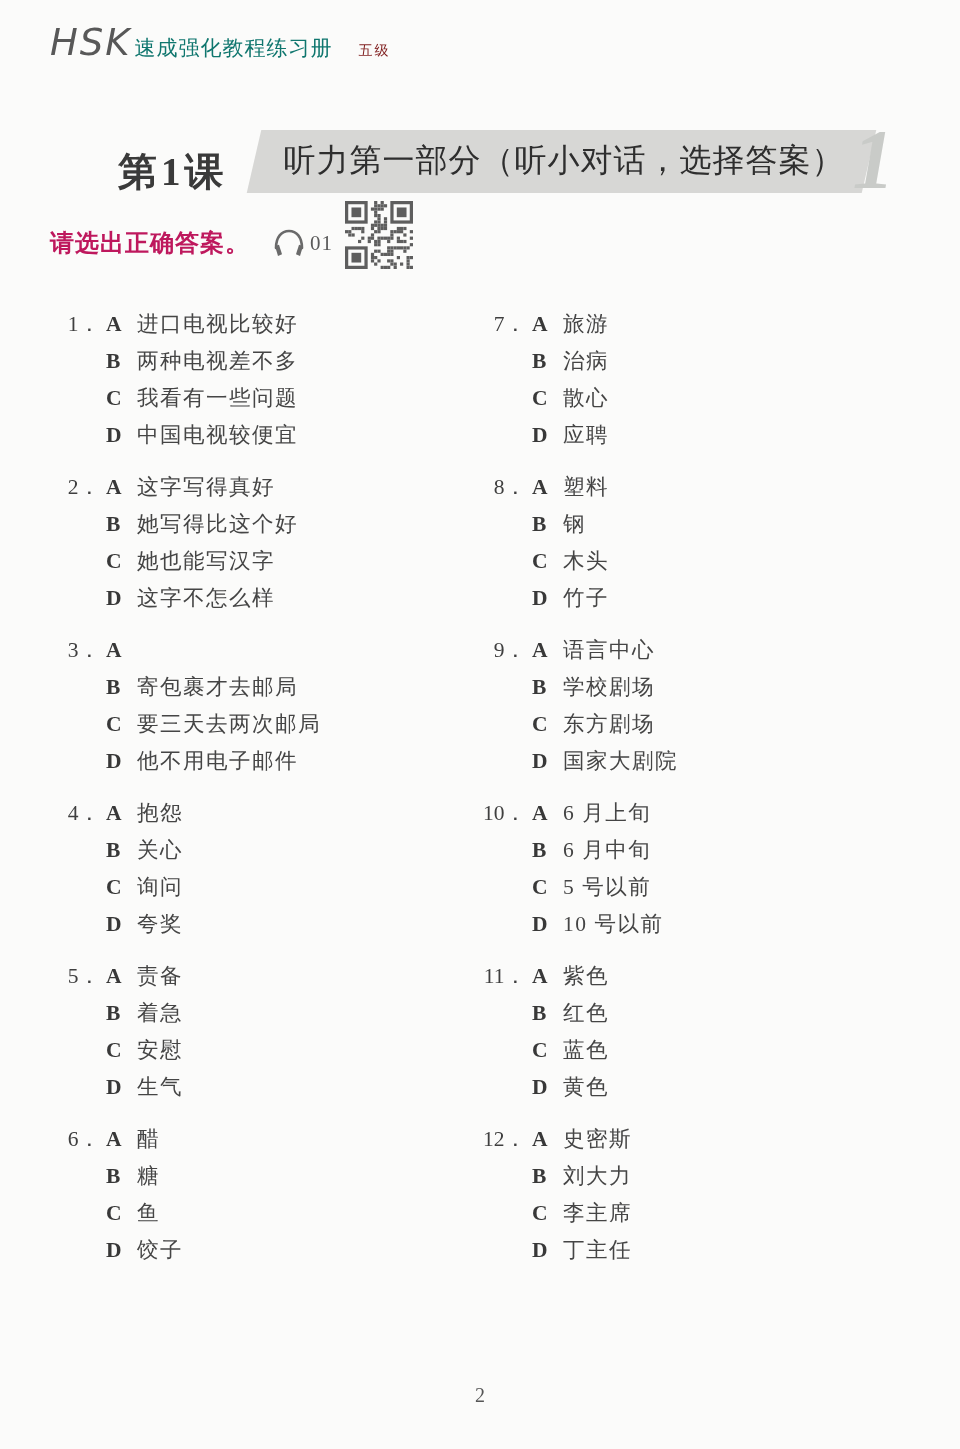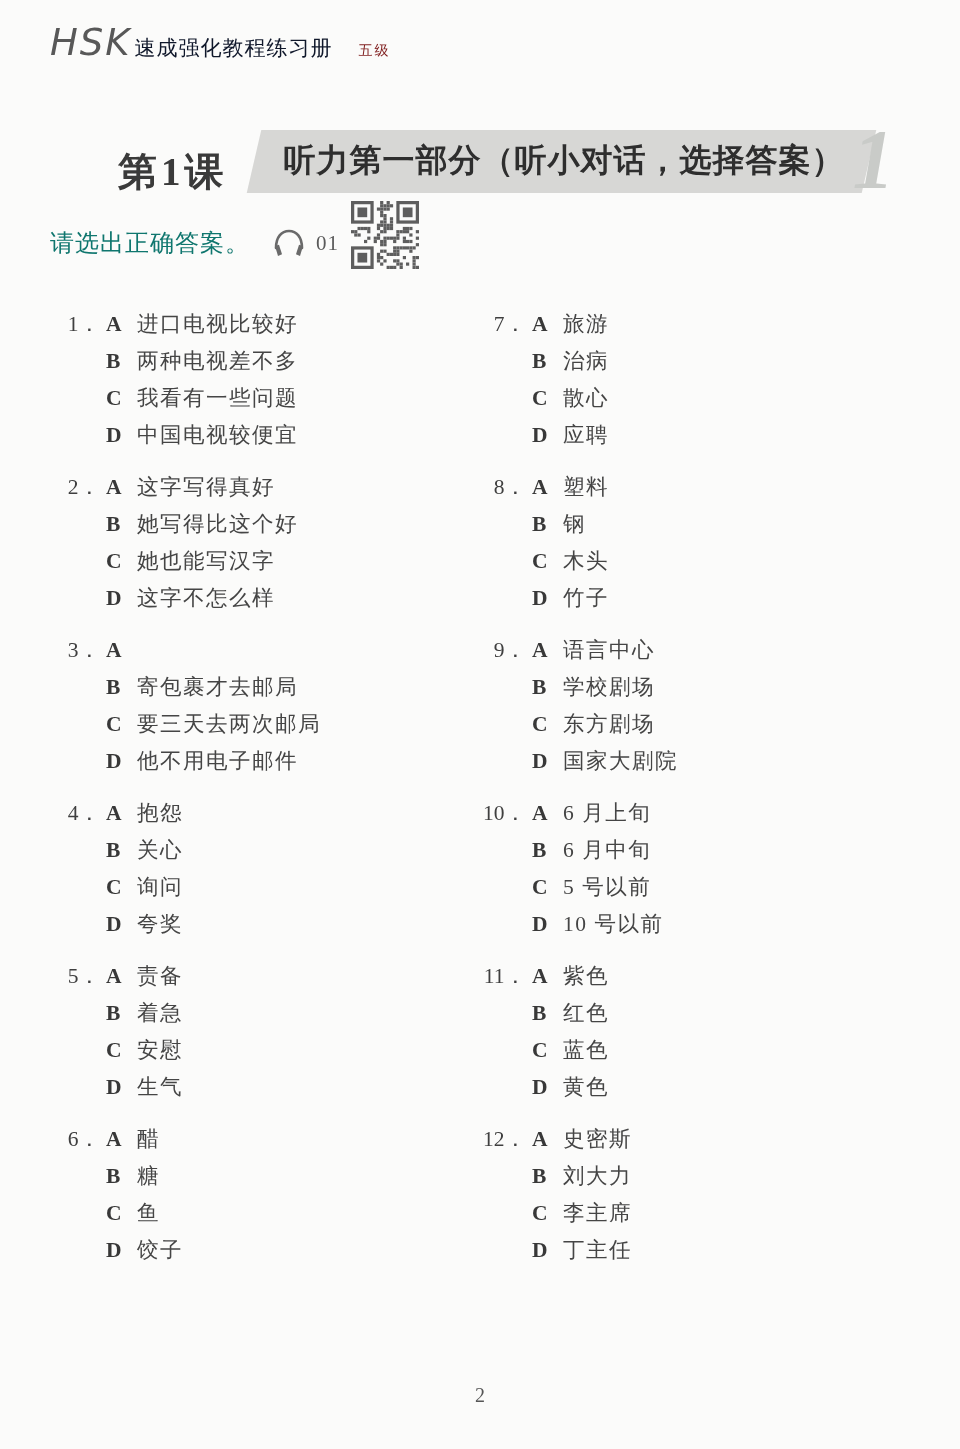--- a/index.html
+++ b/index.html
@@ -18,21 +18,21 @@
     display:flex; align-items:baseline;justify-content:flex-end;
   }
   .hsk-logo {
     font-family:"DejaVu Sans",sans-serif;
     font-style:italic; font-weight:400;
     font-size:37px; line-height:1;
     letter-spacing:2px; color:#585858;
   }
   .series-title {
     font-family:"Liberation Sans","DejaVu Sans",sans-serif;
-    font-size:21px; color:#0f172a; margin-left:3px; letter-spacing:1px;
+    font-size:21px; color:#0f766e; margin-left:3px; letter-spacing:1px;
   }
   .level-label {
     font-family:"Liberation Sans","DejaVu Sans",sans-serif;
     font-size:14px; color:#7f1d1d; margin-left:26px; letter-spacing:2px;
   }
 
   
   .lesson-row {
     position:absolute; top:124px; left:118px;
     display:flex; align-items:center;
@@ -45,39 +45,39 @@
   .section-banner {
     position:relative; margin-left:26px;
     padding:9px 24px 10px 30px; white-space:nowrap;
   }
   .section-banner::before {
     content:""; position:absolute; inset:0;
     background:#d7d7d5; transform:skewX(-13deg);
   }
   .section-banner .banner-text {
     position:relative;
-    font-size:32px; font-weight:bold; color:#2e2e2e; letter-spacing:1px;
+    font-size:32px; font-weight:normal; color:#2e2e2e; letter-spacing:1px;
   }
   .lesson-big-number {
     font-size:84px; line-height:0.9; font-style:italic; font-weight:bold;
     color:#c9cbc8; margin-left:-16px; position:relative; top:-2px;
   }
 
   
   .instruction-row {
     position:absolute; top:207px; left:50px; height:72px;
     display:flex; align-items:center;
   }
   .instruction-text {
-    font-size:24px; font-weight:normal; color:#0f766e; letter-spacing:1px;
+    font-size:24px; font-weight:bold; color:#be185d; letter-spacing:1px;
   }
   .audio-indicator { display:flex; align-items:center; margin-left:20px; }
   .audio-indicator svg { display:block; }
   .audio-track {
-    font-size:21px; color:#5a5a5a; margin-left:8px; letter-spacing:1px;
+    font-size:21px; color:#5a5a5a; margin-left:2px; letter-spacing:1px;
   }
   .qr-wrap { margin-left:12px; margin-top:-12px; }
 
   
   .questions {
     position:absolute; top:306px; left:0; width:960px;
     display:flex;
   }
   .q-col { display:flex; flex-direction:column; }
   .q-col-left  { flex:0 0 470px; padding-left:60px; }

